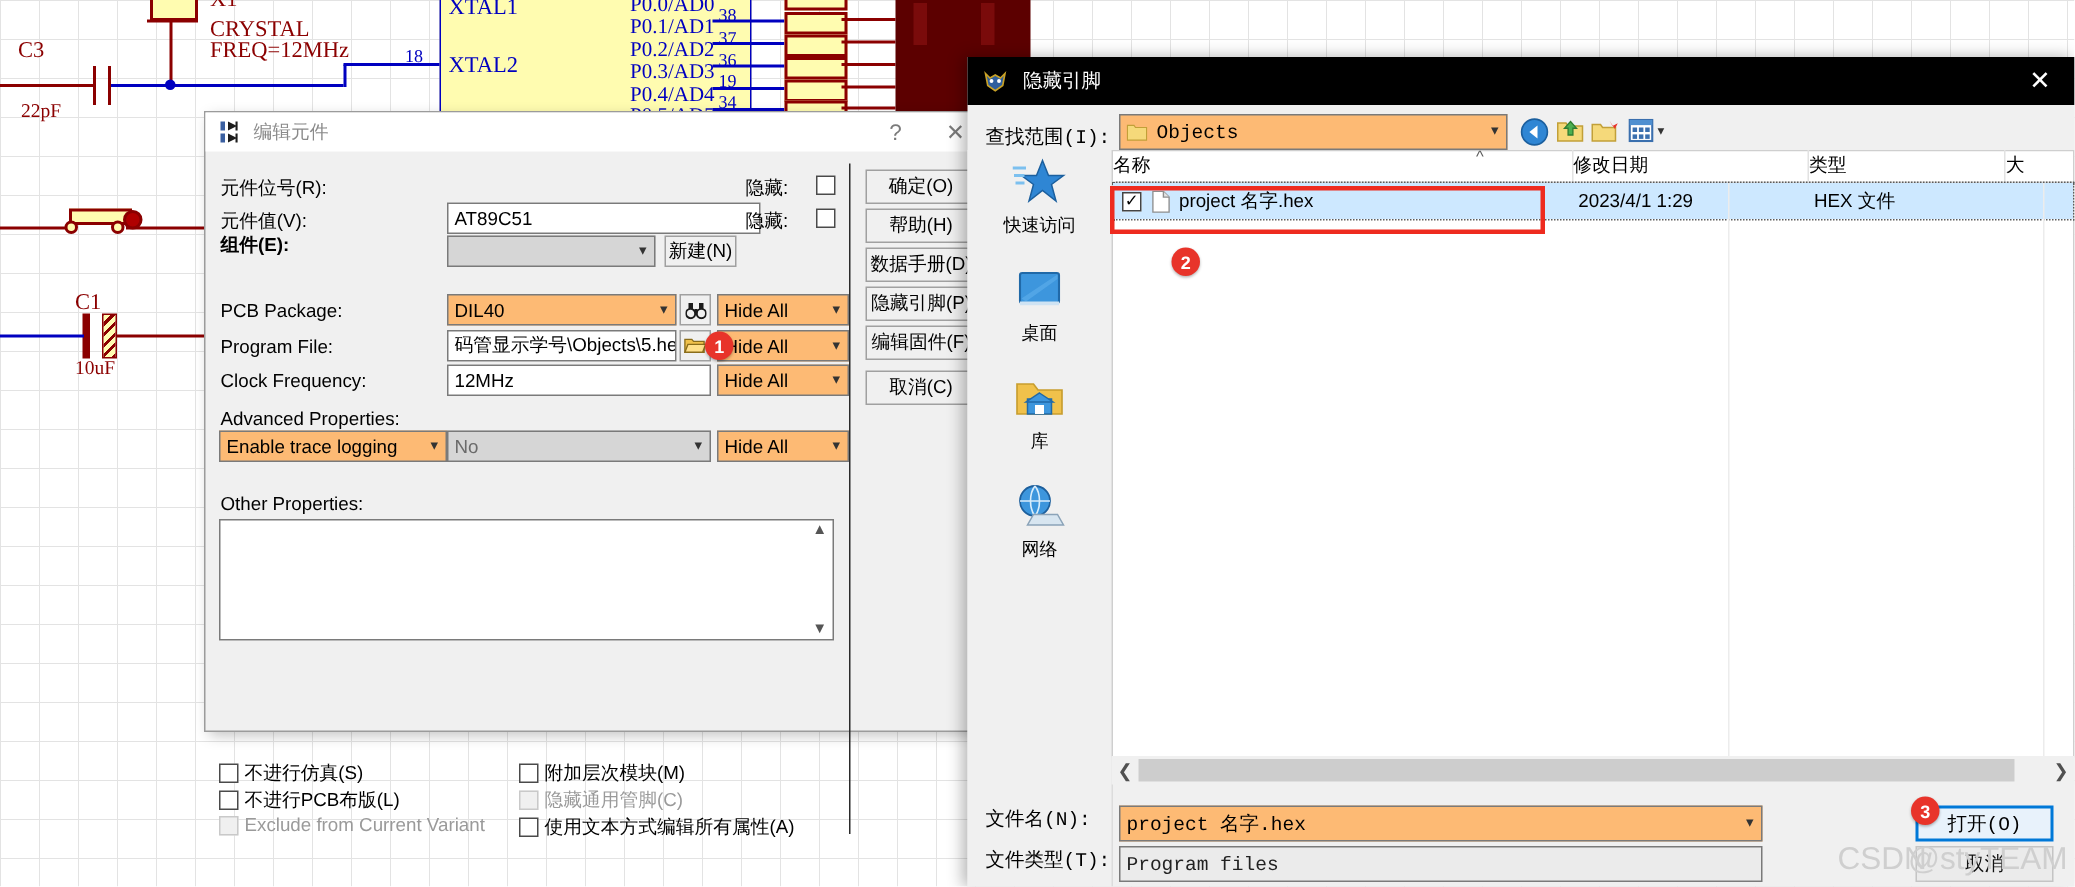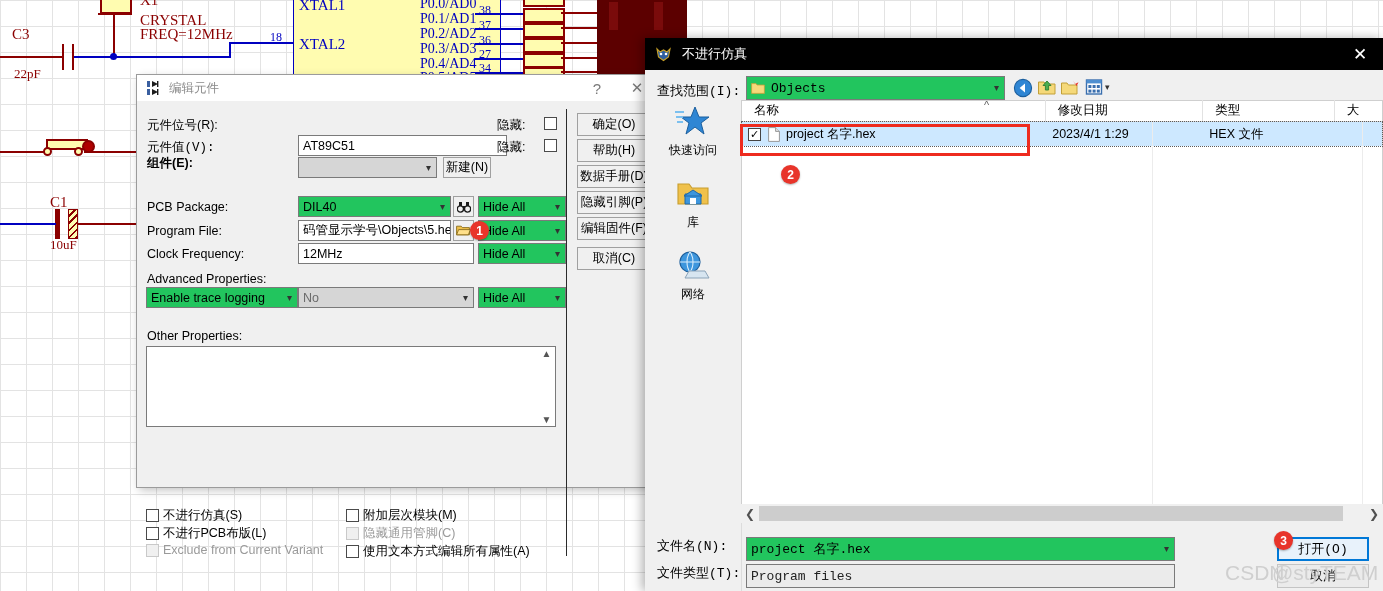--- a/index.html
+++ b/index.html
@@ -36,21 +36,21 @@
   .tb-right{margin-left:auto;display:flex;align-items:center;}
   .tb-btn{width:40px;height:26px;display:flex;align-items:center;justify-content:center;color:#7a7a7a;font-size:15px;}
 
   .lbl{font-size:12.5px;color:#000;white-space:nowrap;}
   .txtfield{
     position:absolute;background:#fff;border:1px solid #7a7a7a;
     font-size:12.5px;color:#000;display:flex;align-items:center;padding-left:4px;
     box-sizing:border-box;overflow:hidden;white-space:nowrap;
   }
   .combo{
-    position:absolute;background:#22c55e;border:1px solid #7a7a7a;
+    position:absolute;background:#fdba74;border:1px solid #7a7a7a;
     font-size:12.5px;color:#000;display:flex;align-items:center;padding-left:4px;
     box-sizing:border-box;white-space:nowrap;overflow:hidden;
   }
   .combo.disabled{background:#d6d6d6;color:#6b6b6b;}
   .combo .arr{margin-left:auto;margin-right:5px;color:#333;font-size:10px;line-height:1;}
   .btn{
     position:absolute;background:#f0f0f0;border:1px solid #a0a0a0;
     font-size:12.5px;color:#000;display:flex;align-items:center;justify-content:center;
     box-sizing:border-box;white-space:nowrap;
   }
@@ -62,21 +62,21 @@
 
   
   #filedlg{position:absolute;left:645px;top:38px;width:738px;height:553px;background:#f0f0f0;box-shadow:-3px 0 10px rgba(0,0,0,.3);}
   #filedlg .ftitle{height:32px;background:#000000;display:flex;align-items:center;padding-left:10px;}
   #filedlg .ftitle .ft-txt{color:#fff;font-size:13px;margin-left:10px;}
   #filedlg .ftitle .ft-close{margin-left:auto;width:46px;height:32px;display:flex;align-items:center;justify-content:center;color:#fff;font-size:17px;}
   .places{position:absolute;left:0;top:62px;width:96px;bottom:0;background:#f0f0f0;border-right:1px solid #dcdcdc;}
   .place{width:96px;height:72px;display:flex;flex-direction:column;align-items:center;justify-content:flex-start;padding-top:5px;box-sizing:border-box;}
   .place .pl-lbl{font-size:12px;color:#000;margin-top:3px;}
   .listhead{position:absolute;display:flex;align-items:flex-end;height:21px;font-size:12.5px;color:#000;border-bottom:1px solid #d8d8d8;background:#fff;box-sizing:border-box;}
-  .listhead div{height:21px;display:flex;align-items:center;padding-left:12px;box-sizing:border-box;border-right:1px solid #e2e2e2;}
+  .listhead div{height:21px;display:flex;align-items:center;padding-left:0;box-sizing:border-box;border-right:1px solid #e2e2e2;}
   .filerow{position:absolute;display:flex;align-items:center;height:24px;background:#cde8ff;font-size:12.5px;outline:1px dotted #5b5b5b;box-sizing:border-box;}
   .hbar{position:absolute;height:19px;background:#f0f0f0;display:flex;align-items:center;}
   .hbar .thumb{position:absolute;left:18px;top:2px;height:15px;background:#cdcdcd;}
   .hbar .ar{width:18px;text-align:center;color:#505050;font-size:12px;}
 
   
   .marker{position:absolute;width:19px;height:19px;border-radius:50%;background:#e8342a;color:#fff;font-size:12px;font-weight:bold;display:flex;align-items:center;justify-content:center;box-shadow:0 1px 2px rgba(0,0,0,.3);}
   .redbox{position:absolute;border:3px solid #ee2b1f;box-sizing:border-box;}
   .watermark{position:absolute;font-size:21px;color:#cfcfcf;white-space:nowrap;font-family:"Liberation Sans",sans-serif;}
   .mono{font-family:"Liberation Mono","DejaVu Sans Mono",monospace;}
@@ -126,21 +126,21 @@
   <div class="sch-label-b" style="left:420px;top:26px;font-size:14px;">P0.2/AD2</div>
   <div class="sch-label-b" style="left:420px;top:41px;font-size:14px;">P0.3/AD3</div>
   <div class="sch-label-b" style="left:420px;top:56px;font-size:14px;">P0.4/AD4</div>
   <div class="sch-label-b" style="left:420px;top:70px;font-size:14px;">P0.5/AD5</div>
   <div class="pin-num" style="left:270px;top:-14px;">19</div>
   <div class="pin-num" style="left:270px;top:30px;">18</div>
   <div class="pin-num" style="left:479px;top:-13px;">39</div>
   <div class="pin-num" style="left:479px;top:3px;">38</div>
   <div class="pin-num" style="left:479px;top:18px;">37</div>
   <div class="pin-num" style="left:479px;top:33px;">36</div>
-  <div class="pin-num" style="left:479px;top:47px;">27</div>
+  <div class="pin-num" style="left:479px;top:47px;">19</div>
   <div class="pin-num" style="left:479px;top:61px;">34</div>
   <div class="pin-num" style="left:479px;top:73px;">33</div>
 
   <div class="wire-b" style="left:475px;top:13px;width:48px;height:2px;"></div>
   <div class="wire-b" style="left:475px;top:28px;width:48px;height:2px;"></div>
   <div class="wire-b" style="left:475px;top:43px;width:48px;height:2px;"></div>
   <div class="wire-b" style="left:475px;top:58px;width:48px;height:2px;"></div>
   <div class="wire-b" style="left:475px;top:72px;width:48px;height:2px;"></div>
 
   <div class="res" style="left:523px;top:-8px;width:38px;height:11px;"></div>
@@ -176,21 +176,21 @@
       </svg>
     </span>
     <span class="title-txt">编辑元件</span>
     <span class="tb-right">
       <span class="tb-btn">?</span>
       <span class="tb-btn">✕</span>
     </span>
   </div>
 
   <div class="lbl" style="position:absolute;left:10px;top:42px;">元件位号(R):</div>
-  <div class="lbl" style="position:absolute;left:10px;top:64px;font-family:Liberation Mono, monospace;">元件值(V):</div>
+  <div class="lbl" style="position:absolute;left:10px;top:64px;">元件值(V):</div>
   <div class="lbl" style="position:absolute;left:10px;top:80px;font-weight:bold;">组件(E):</div>
   <div class="lbl" style="position:absolute;left:10px;top:125px;">PCB Package:</div>
   <div class="lbl" style="position:absolute;left:10px;top:149px;">Program File:</div>
   <div class="lbl" style="position:absolute;left:10px;top:172px;">Clock Frequency:</div>
   <div class="lbl" style="position:absolute;left:10px;top:197px;">Advanced Properties:</div>
   <div class="lbl" style="position:absolute;left:10px;top:254px;">Other Properties:</div>
 
   <div class="txtfield" style="left:161px;top:60px;width:209px;height:21px;">AT89C51</div>
   <div class="combo disabled" style="left:161px;top:82px;width:139px;height:21px;">
     <span></span>
@@ -303,21 +303,21 @@
 
 <div id="filedlg">
   <div class="ftitle">
     <span style="line-height:0;">
       <svg width="17" height="17" viewBox="0 0 17 17">
         <path d="M2 3 L5 6 L8.5 4 L12 6 L15 3 L13.5 11 L8.5 14.5 L3.5 11 Z" fill="#2f5f9e" stroke="#c9a227" stroke-width="1.1"></path>
         <circle cx="6" cy="8" r="1.3" fill="#ffffff"></circle>
         <circle cx="11" cy="8" r="1.3" fill="#ffffff"></circle>
       </svg>
     </span>
-    <span class="ft-txt">不进行仿真</span>
+    <span class="ft-txt">隐藏引脚</span>
     <span class="ft-close">✕</span>
   </div>
 
   <div class="lbl mono" style="position:absolute;left:12px;top:44px;font-size:13px;">查找范围(I):</div>
   <div class="combo" style="left:101px;top:38px;width:259px;height:24px;">
     <span style="line-height:0;margin-right:6px;">
       <svg width="14" height="13" viewBox="0 0 14 13">
         <path d="M0.6 1.6 H5 L6 3 H13.4 V11.4 H0.6 Z" fill="#f5d97a" stroke="#c2a038" stroke-width="0.8"></path>
       </svg>
     </span>
@@ -359,20 +359,28 @@
 
   <div class="places">
     <div class="place">
       <svg width="36" height="34" viewBox="0 0 36 34">
         <path d="M20 2 L24 12 L34 12 L26 18 L29 29 L20 22 L11 29 L14 18 L6 12 L16 12 Z" fill="#2f86d4" stroke="#1b5f9e" stroke-width="1"></path>
         <rect x="0" y="6" width="9" height="2" fill="#7cc0ef"></rect>
         <rect x="1" y="11" width="7" height="2" fill="#7cc0ef"></rect>
         <rect x="2" y="16" width="6" height="2" fill="#7cc0ef"></rect>
       </svg>
       <span class="pl-lbl">快速访问</span>
+    </div>
+    <div class="place">
+      <svg width="36" height="34" viewBox="0 0 36 34">
+        <rect x="5" y="5" width="26" height="20" rx="1.5" fill="#3d96dd" stroke="#2069a8" stroke-width="1.4"></rect>
+        <path d="M6 22 L30 6 L30 9 L9 24 Z" fill="#63b2ec" opacity="0.55"></path>
+        <rect x="5" y="24" width="26" height="2.5" fill="#cfe3f3"></rect>
+      </svg>
+      <span class="pl-lbl">桌面</span>
     </div>
     <div class="place">
       <svg width="36" height="34" viewBox="0 0 36 34">
         <path d="M3 7 H14 L17 11 H33 V27 H3 Z" fill="#f0c14b" stroke="#c79d2e" stroke-width="1.1"></path>
         <path d="M10 27 V17 H26 V27 Z" fill="#3d96dd" stroke="#2069a8" stroke-width="1"></path>
         <path d="M18 13 L27 19 H9 Z" fill="#3d96dd" stroke="#2069a8" stroke-width="1"></path>
         <rect x="15" y="21" width="6" height="6" fill="#ffffff"></rect>
       </svg>
       <span class="pl-lbl">库</span>
     </div>

